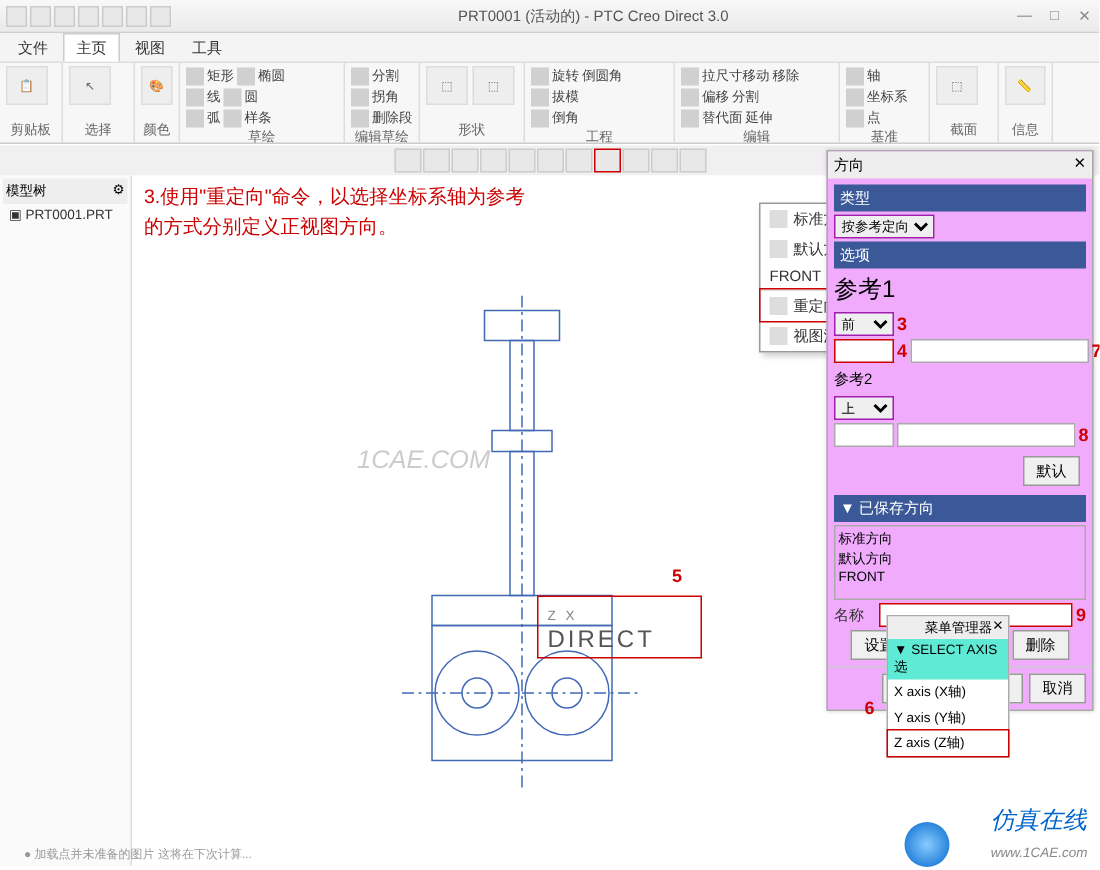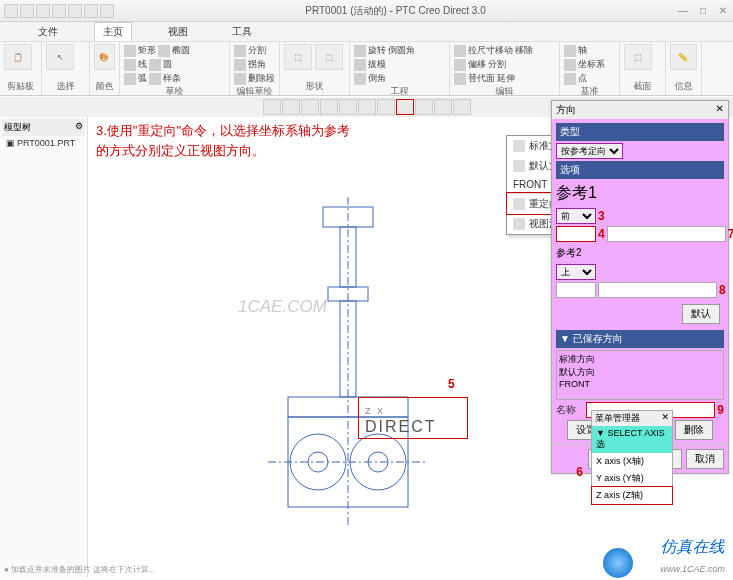--- a/index.html
+++ b/index.html
@@ -8,21 +8,21 @@
 
 .titlebar { height: 22px; background: linear-gradient(#f8f8f8,#eaeaea); display: flex; align-items: center; padding: 0 4px; border-bottom: 1px solid #d0d0d0; }
 .qat { display: flex; gap: 2px; }
 .qat-btn { width: 14px; height: 14px; background: #e8e8e8; border: 1px solid #ccc; }
 .title-text { flex: 1; text-align: center; font-size: 10px; color: #555; }
 .winbtns { display: flex; gap: 8px; color: #888; }
 .winbtn { width: 12px; text-align: center; }
 
 
 .menubar { height: 20px; background: #f4f4f4; display: flex; align-items: center; gap: 2px; padding-left: 4px; border-bottom: 1px solid #ddd; }
-.menutab { padding: 2px 8px; font-size: 10px; color: #333; margin-left: 26px; }
+.menutab { padding: 2px 8px; font-size: 10px; color: #333; }
 .menutab.active { background: #fff; border: 1px solid #ccc; border-bottom: none; }
 
 
 .ribbon { height: 54px; background: #f7f7f7; border-bottom: 1px solid #ccc; display: flex; }
 .rgroup { border-right: 1px solid #ddd; padding: 2px 4px; display: flex; flex-direction: column; justify-content: space-between; }
 .rgroup-body { display: flex; gap: 3px; flex-wrap: wrap; align-items: center; }
 .rbtn { width: 28px; height: 26px; background: #eee; border: 1px solid #ddd; display: flex; align-items: center; justify-content: center; font-size: 8px; color: #666; }
 .rgroup-label { text-align: center; font-size: 9px; color: #666; }
 .rcol { display: flex; flex-direction: column; gap: 1px; }
 .rrow { display: flex; gap: 2px; align-items: center; font-size: 9px; color: #444; white-space: nowrap; }
@@ -67,27 +67,27 @@
 .rselect { flex: 1; height: 16px; border: 1px solid #a21caf; font-size: 9px; }
 .rbtnrow { display: flex; justify-content: flex-end; gap: 4px; padding: 4px; }
 .rpbtn { padding: 2px 8px; font-size: 10px; border: 1px solid #999; background: #f0f0f0; }
 .rpbtn.hl { border: 1px solid #c00; }
 .rlist { height: 50px; border: 1px solid #aaa; padding: 2px; font-size: 9px; overflow: auto; }
 
 .num { position: absolute; color: #c00; font-size: 12px; font-weight: bold; }
 
 
 .selpanel { position: absolute; top: 410px; right: 60px; width: 82px; background: #fff; border: 1px solid #aaa; font-size: 9px; }
-.selpanel-title { background: #eee; padding: 1px 3px; display: flex; justify-content: space-between; }
+.selpanel-title { background: #eee; padding: 1px 3px; display: flex; justify-content: flex-end; }
 .selitem { padding: 2px 4px; }
 .selitem.hl { outline: 1px solid #c00; }
 
 .footer-logo { position: absolute; bottom: 4px; right: 8px; font-size: 16px; color: #06c; font-style: italic; }
 .footer-globe { position: absolute; bottom: 2px; right: 100px; width: 30px; height: 30px; border-radius: 50%; background: radial-gradient(#8cf,#06c); }
-.statusbar { position: absolute; bottom: 0; left: 0; height: 16px; font-size: 8px; color: #999; padding-left: 4px; font-family: Liberation Serif, serif; }
+.statusbar { position: absolute; bottom: 0; left: 12px; height: 16px; font-size: 8px; color: #999; padding-left: 4px; }
 </style>
 </head>
 <body>
 
 <div class="titlebar">
   <div class="qat">
     <div class="qat-btn"></div>
     <div class="qat-btn"></div>
     <div class="qat-btn"></div>
     <div class="qat-btn"></div>

